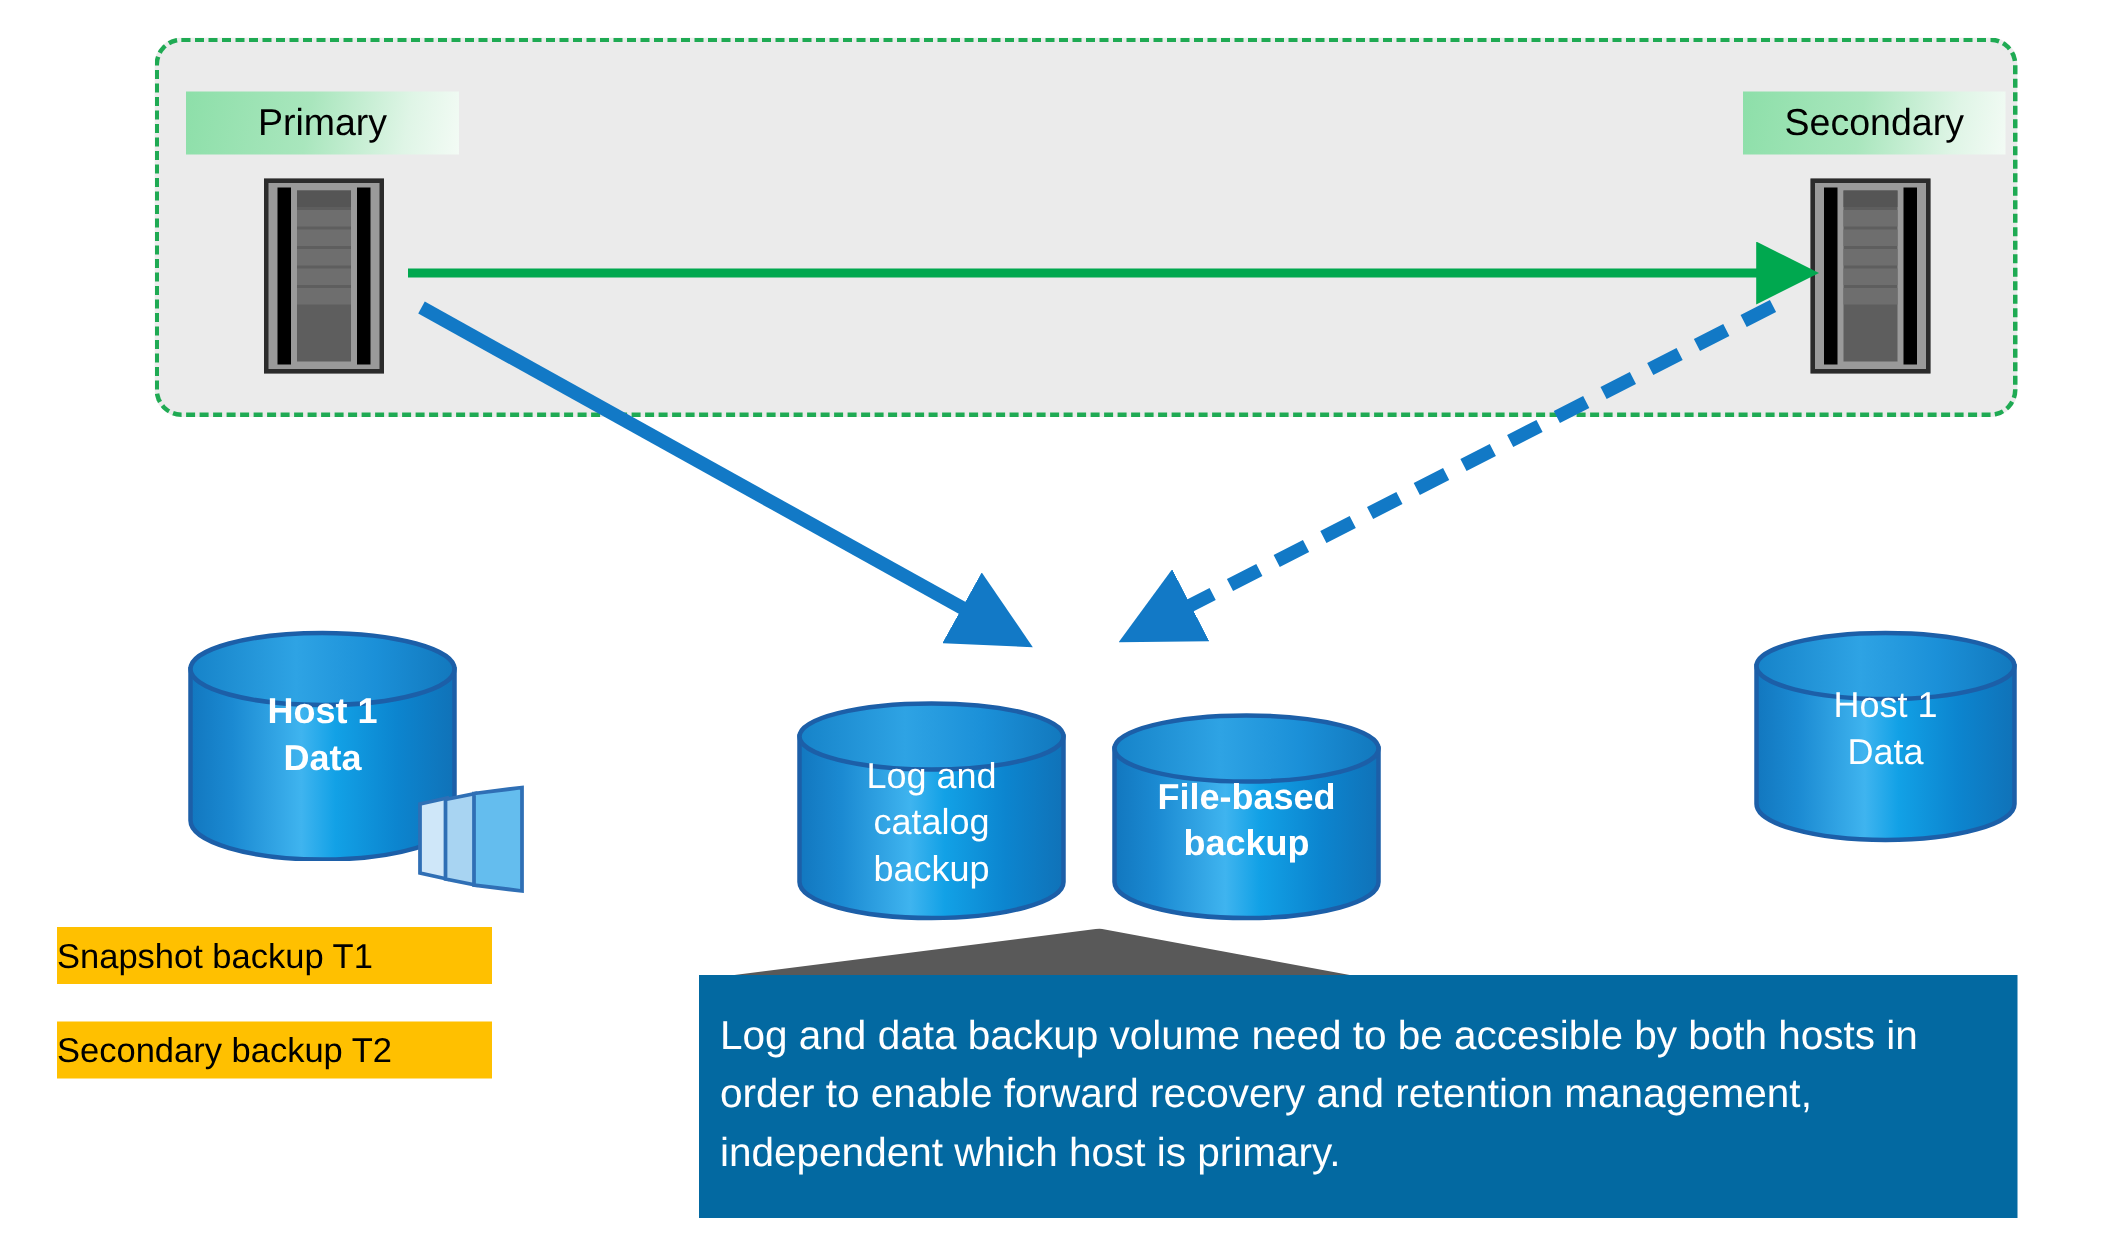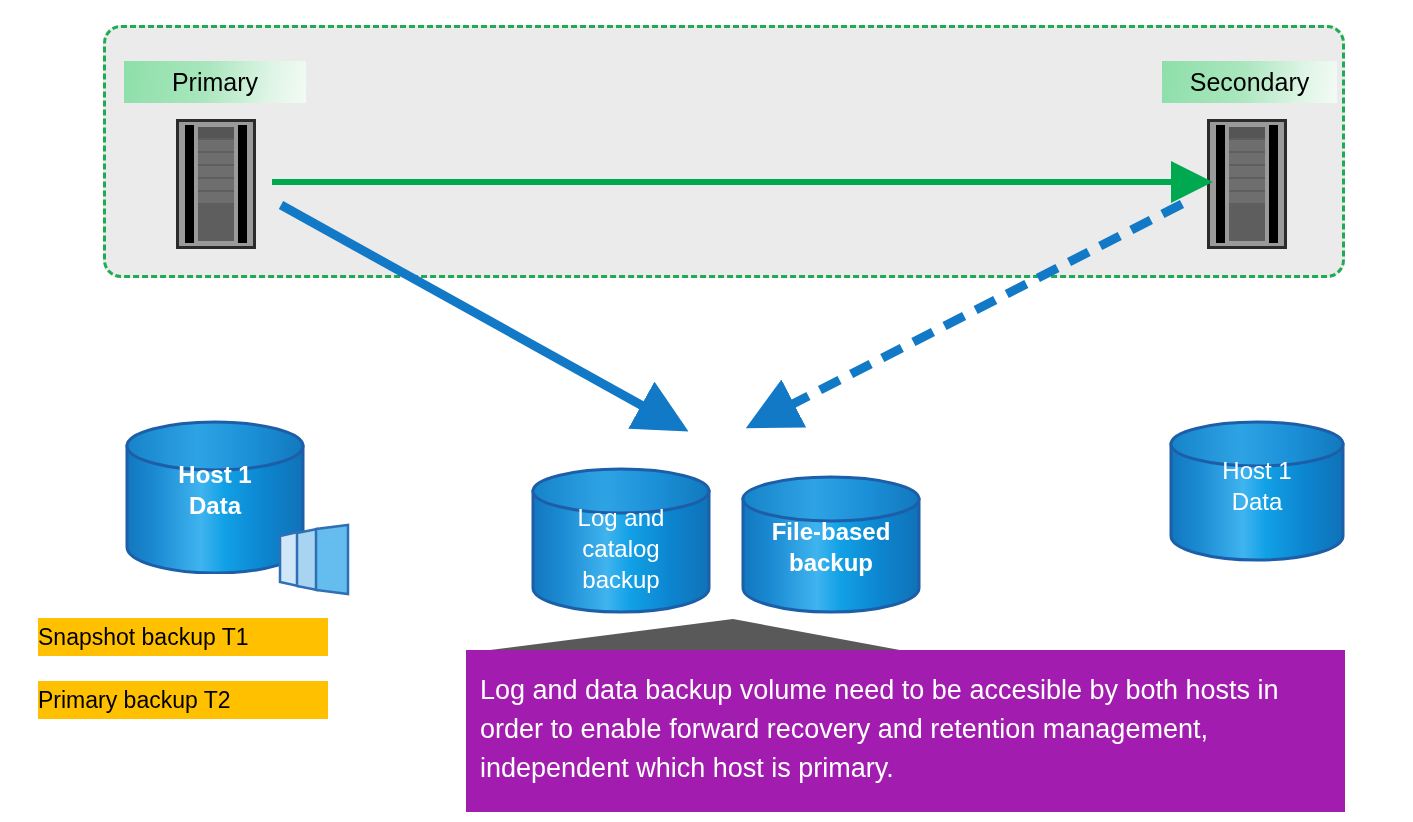--- a/index.html
+++ b/index.html
@@ -165,21 +165,21 @@
     top: 619px;
     width: 879px;
     height: 34px;
   }
   .callout-box {
     position: absolute;
     left: 466px;
     top: 650px;
     width: 879px;
     height: 162px;
-    background: #a21caf;
+    background: #0369a1;
   }
   .callout-text {
     position: absolute;
     left: 14px;
     top: 21px;
     right: 18px;
     color: #ffffff;
     font-size: 27px;
     line-height: 39px;
   }
@@ -296,21 +296,21 @@
   <div class="cyl cyl-host2">
     <svg width="178" height="143" viewBox="0 0 178 143">
       <path d="M3,25 L3,117 A86,24 0 0 0 175,117 L175,25 Z" fill="url(#cylSide)" stroke="#1c5fa8" stroke-width="3"></path>
       <ellipse cx="89" cy="25" rx="86" ry="22" fill="url(#cylTop)" stroke="#1c5fa8" stroke-width="3"></ellipse>
     </svg>
     <div class="cyl-label">Host 1
 Data</div>
   </div>
 
   <div class="snap-label snap-t1">Snapshot backup T1</div>
-  <div class="snap-label snap-t2">Primary backup T2</div>
+  <div class="snap-label snap-t2">Secondary backup T2</div>
 
   <svg class="callout-pointer" viewBox="0 0 879 34" preserveAspectRatio="none">
     <polygon points="0,34 267,0 450,34" fill="#595959"></polygon>
   </svg>
   <div class="callout-box">
     <div class="callout-text">Log and data backup volume need to be accesible by both hosts in order to enable forward recovery and retention management, independent which host is primary.</div>
   </div>
 
 </div>
 

